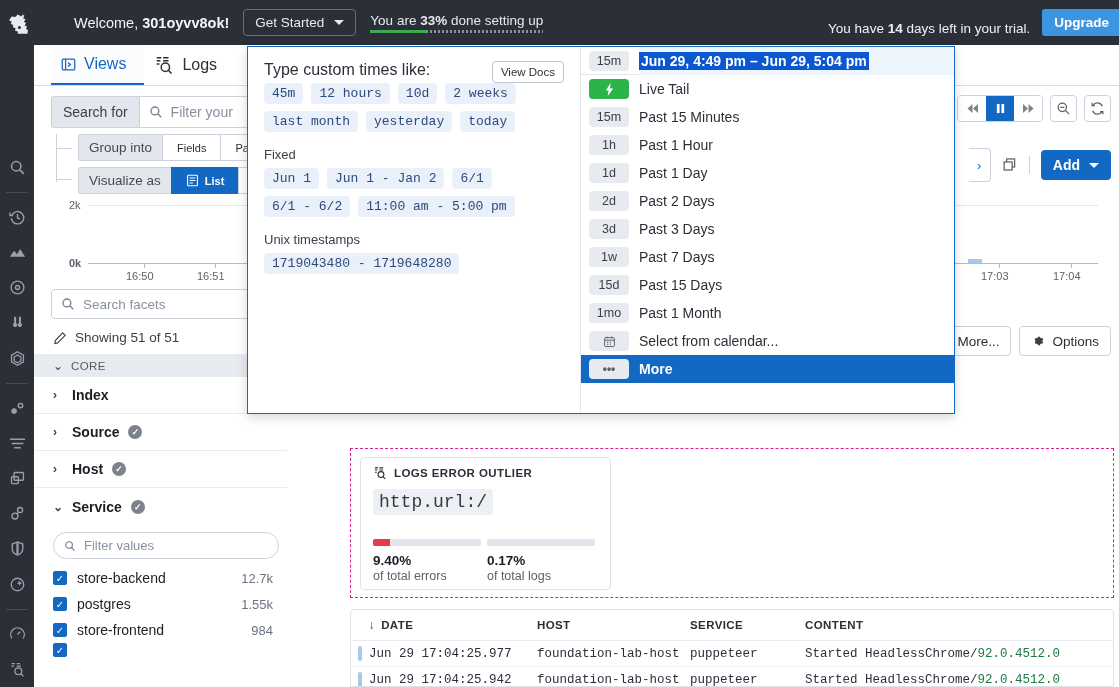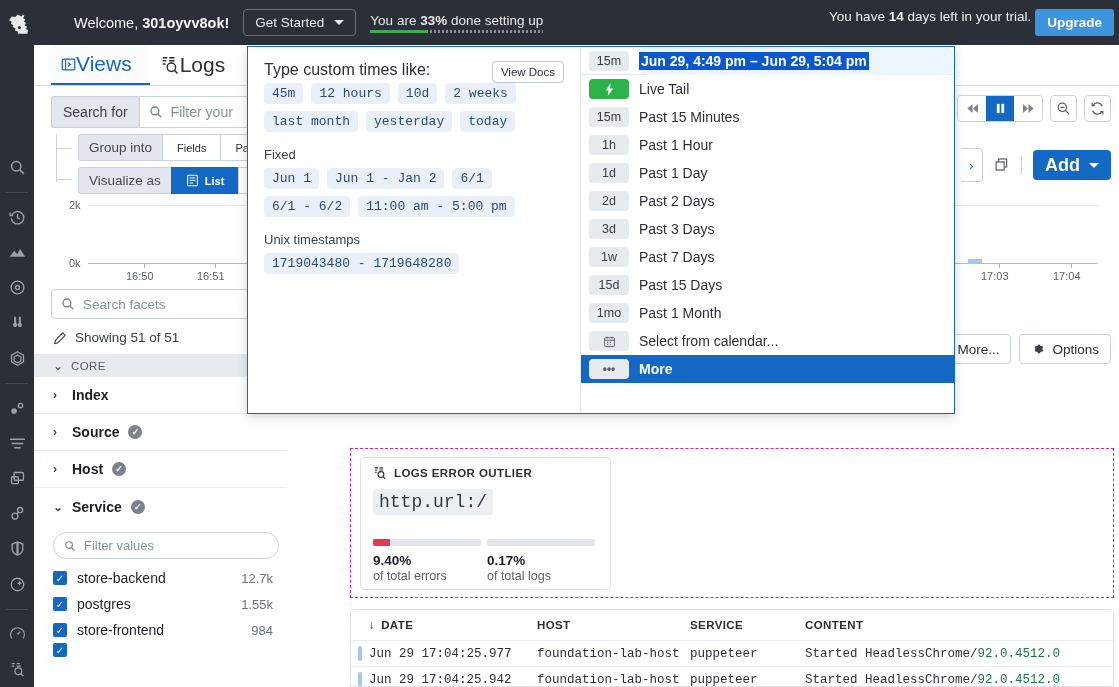--- a/index.html
+++ b/index.html
@@ -31,22 +31,22 @@
   }
   .caret-d { width:0;height:0;border-left:5px solid transparent;border-right:5px solid transparent;border-top:5px solid currentColor; }
   .setup { position: relative; color: #e7e9ec; font-size: 13.5px; padding-bottom: 5px; }
   .setup b { font-weight: 700; }
   .setup .bar {
     position: absolute; left: 0; bottom: 0; height: 3px; width: 100%;
     background: repeating-linear-gradient(90deg,#8a8f99 0 2px, transparent 2px 4px);
   }
   .setup .bar .fill { position: absolute; left: 0; top: 0; height: 3px; width: 33%; background: #3eab52; }
   .trial {
-    margin-left: auto; display: flex; align-items: flex-start; gap: 4px;
-    padding-right: 11px; color: #f0f1f3; font-size: 13.5px;
+    margin-left: auto; display: flex; align-items: flex-end; gap: 12px;
+    padding-right: 4px; color: #f0f1f3; font-size: 13.5px;
   }
   .trial b { font-weight: 700; }
   .upgrade {
     background: #3d95e0; color: #fff; font-size: 13.5px; font-weight: 700;
     padding: 6px 12px; border-radius: 3px; margin-right: -6px;
   }
 
   
   .rail {
     position: absolute; left: 0; top: 45px; width: 34px; height: 642px;
@@ -61,22 +61,22 @@
 
   
   .page { position: absolute; left: 34px; top: 45px; width: 1085px; height: 642px; background: #fff; }
 
   
   .tabs {
     height: 41px; border-bottom: 1px solid #d8dce3; display: flex; align-items: stretch;
     background: #fff; padding-left: 17px; gap: 0;
   }
   .tab {
-    display: flex; align-items: center; padding: 0 18px 0 10px;
-    font-size: 21px; color: #2b2f38;
+    display: flex; align-items: center; gap: 8px; padding: 0 18px 0 10px;
+    font-size: 16px; color: #2b2f38;
   }
   .tab.views { color: #1667c4; border-bottom: 2px solid #1667c4; background:#fbfcfd; }
   .tab .ic { display:flex; align-items:center; }
 
   
   .searchrow { display: flex; align-items: center; padding: 10px 12px 6px 17px; gap: 0; }
   .searchfor {
     background: #e3e7ed; border: 1px solid #ccd2db; border-right: none;
     border-radius: 3px 0 0 3px; font-size: 14px; color: #3b4148;
     padding: 7px 11px; height: 32px; display: flex; align-items: center;
@@ -145,21 +145,21 @@
   }
   .cbx { width: 14px; height: 14px; border-radius: 2px; background: #1268c3; color: #fff;
          font-size: 10px; display: flex; align-items: center; justify-content: center; margin-right: 10px; flex:0 0 auto;}
   .svc-count { margin-left: auto; color: #6b7280; font-size: 13px; }
 
   
   .rightpanel { position: absolute; left: 287px; top: 41px; right: 0; bottom: 0; }
   .btnrow { position: absolute; right: 8px; top: 240px; display: flex; gap: 8px; }
   .obtn {
     border: 1px solid #ccd2db; border-radius: 4px; background: #fff; font-size: 13.5px;
-    color: #2b2f38; padding: 6px 11px; display: flex; align-items: center; gap: 7px; height: 30px; margin-top: 8px;
+    color: #2b2f38; padding: 6px 11px; display: flex; align-items: center; gap: 7px; height: 30px;
   }
   .outlier-wrap {
     position: absolute; left: 29px; top: 362px; right: 5px; height: 150px;
     border: 1px dashed #e0218a;
   }
   .outlier-card {
     position: absolute; left: 9px; top: 8px; width: 251px; height: 133px;
     border: 1px solid #dfe3e9; border-radius: 4px; background: #fff; padding: 8px 12px;
   }
   .outlier-title { font-size: 11.5px; font-weight: 700; color: #2b2f38; letter-spacing: .4px;
@@ -209,21 +209,20 @@
   .badge {
     width: 40px; min-width: 40px; height: 20px; margin: 0 10px 0 8px; border-radius: 4px;
     background: #e7eaef; color: #3b4148; font-size: 12.5px;
     display: flex; align-items: center; justify-content: center;
   }
   .badge.live { background: #2cb34a; color: #fff; }
   .badge.cal, .badge.more { color: #5b616b; font-size: 12px; }
   .tp-input {
     flex: 1; height: 28px; display: flex; align-items: center;
     background: #eef6fd;
-    border-radius: 8px;
   }
   .tp-sel { background: #0b57cf; color: #fff; font-size: 14px; font-weight: 700; padding: 1px 2px; }
   .pp-item { display: flex; align-items: center; height: 28px; font-size: 14px; color: #2b2f38; }
   .pp-item.hl { background: #1268c3; color: #fff; font-weight: 700; }
   .pp-item.hl .badge { background: #e7eaef; color: #5b616b; }
 
   
   .transport { position: absolute; right: 8px; top: 50px; display: flex; align-items: center; gap: 7px; z-index: 30; }
   .tgroup { display: flex; border: 1px solid #ccd2db; border-radius: 4px; overflow: hidden; height: 27px; }
   .tbtn { width: 28px; height: 25px; display: flex; align-items: center; justify-content: center;
@@ -231,21 +230,21 @@
   .tbtn.on { background: #1268c3; color: #fff; }
   .sqbtn { width: 27px; height: 27px; border: 1px solid #ccd2db; border-radius: 4px; background: #fff;
            display: flex; align-items: center; justify-content: center; color: #5b616b; }
 
   
   .addrow { position: absolute; right: 8px; top: 103px; display: flex; align-items: center; gap: 11px; z-index: 30; }
   .chev-btn { width: 22px; height: 34px; border: 1px solid #ccd2db; border-left: none; border-radius: 0 4px 4px 0;
               background: #fff; color: #1268c3; display: flex; align-items: center; justify-content: center; font-size: 13px;}
   .copy-ic { color: #5b616b; display: flex; }
   .vdiv { width: 1px; height: 18px; background: #ccd2db; }
-  .addbtn { background: #1268c3; color: #fff; font-size: 18px; font-weight: 700; height: 30px;
+  .addbtn { background: #1268c3; color: #fff; font-size: 14px; font-weight: 700; height: 30px;
             border-radius: 4px; padding: 0 12px; display: flex; align-items: center; gap: 9px; }
 </style>
 </head>
 <body>
 
 <div class="root">
 
   <div class="topbar">
     <div class="topbar-logo">
       <svg width="22" height="24" viewBox="0 0 22 24">
@@ -419,21 +418,21 @@
               </svg>
             <span>List</span>
           </div>
           <div class="cfgopt">2</div>
         </div>
       </div>
 
       <div class="chart" style="width:1085px;">
         <div class="ylab" style="left:35px;top:-1px;">2k</div>
         <div class="gridline" style="left:54px;top:5px;width:1010px;"></div>
-        <div class="ylab" style="left:35px;top:57px;">0k</div>
+        <div class="ylab" style="left:35px;top:57px;font-weight:bold;">0k</div>
         <div class="axis" style="left:54px;top:63px;width:1010px;"></div>
         <div class="bar" style="left:906px;top:40px;width:7px;height:23px;"></div>
         <div class="bar" style="left:934px;top:59px;width:14px;height:4px;"></div>
         <div class="tick" style="left:110px;top:63px;"></div>
         <div class="tlab" style="left:92px;top:70px;">16:50</div>
         <div class="tick" style="left:181px;top:63px;"></div>
         <div class="tlab" style="left:163px;top:70px;">16:51</div>
         <div class="tick" style="left:252px;top:63px;"></div>
         <div class="tlab" style="left:234px;top:70px;">16</div>
         <div class="tick" style="left:965px;top:63px;"></div>

